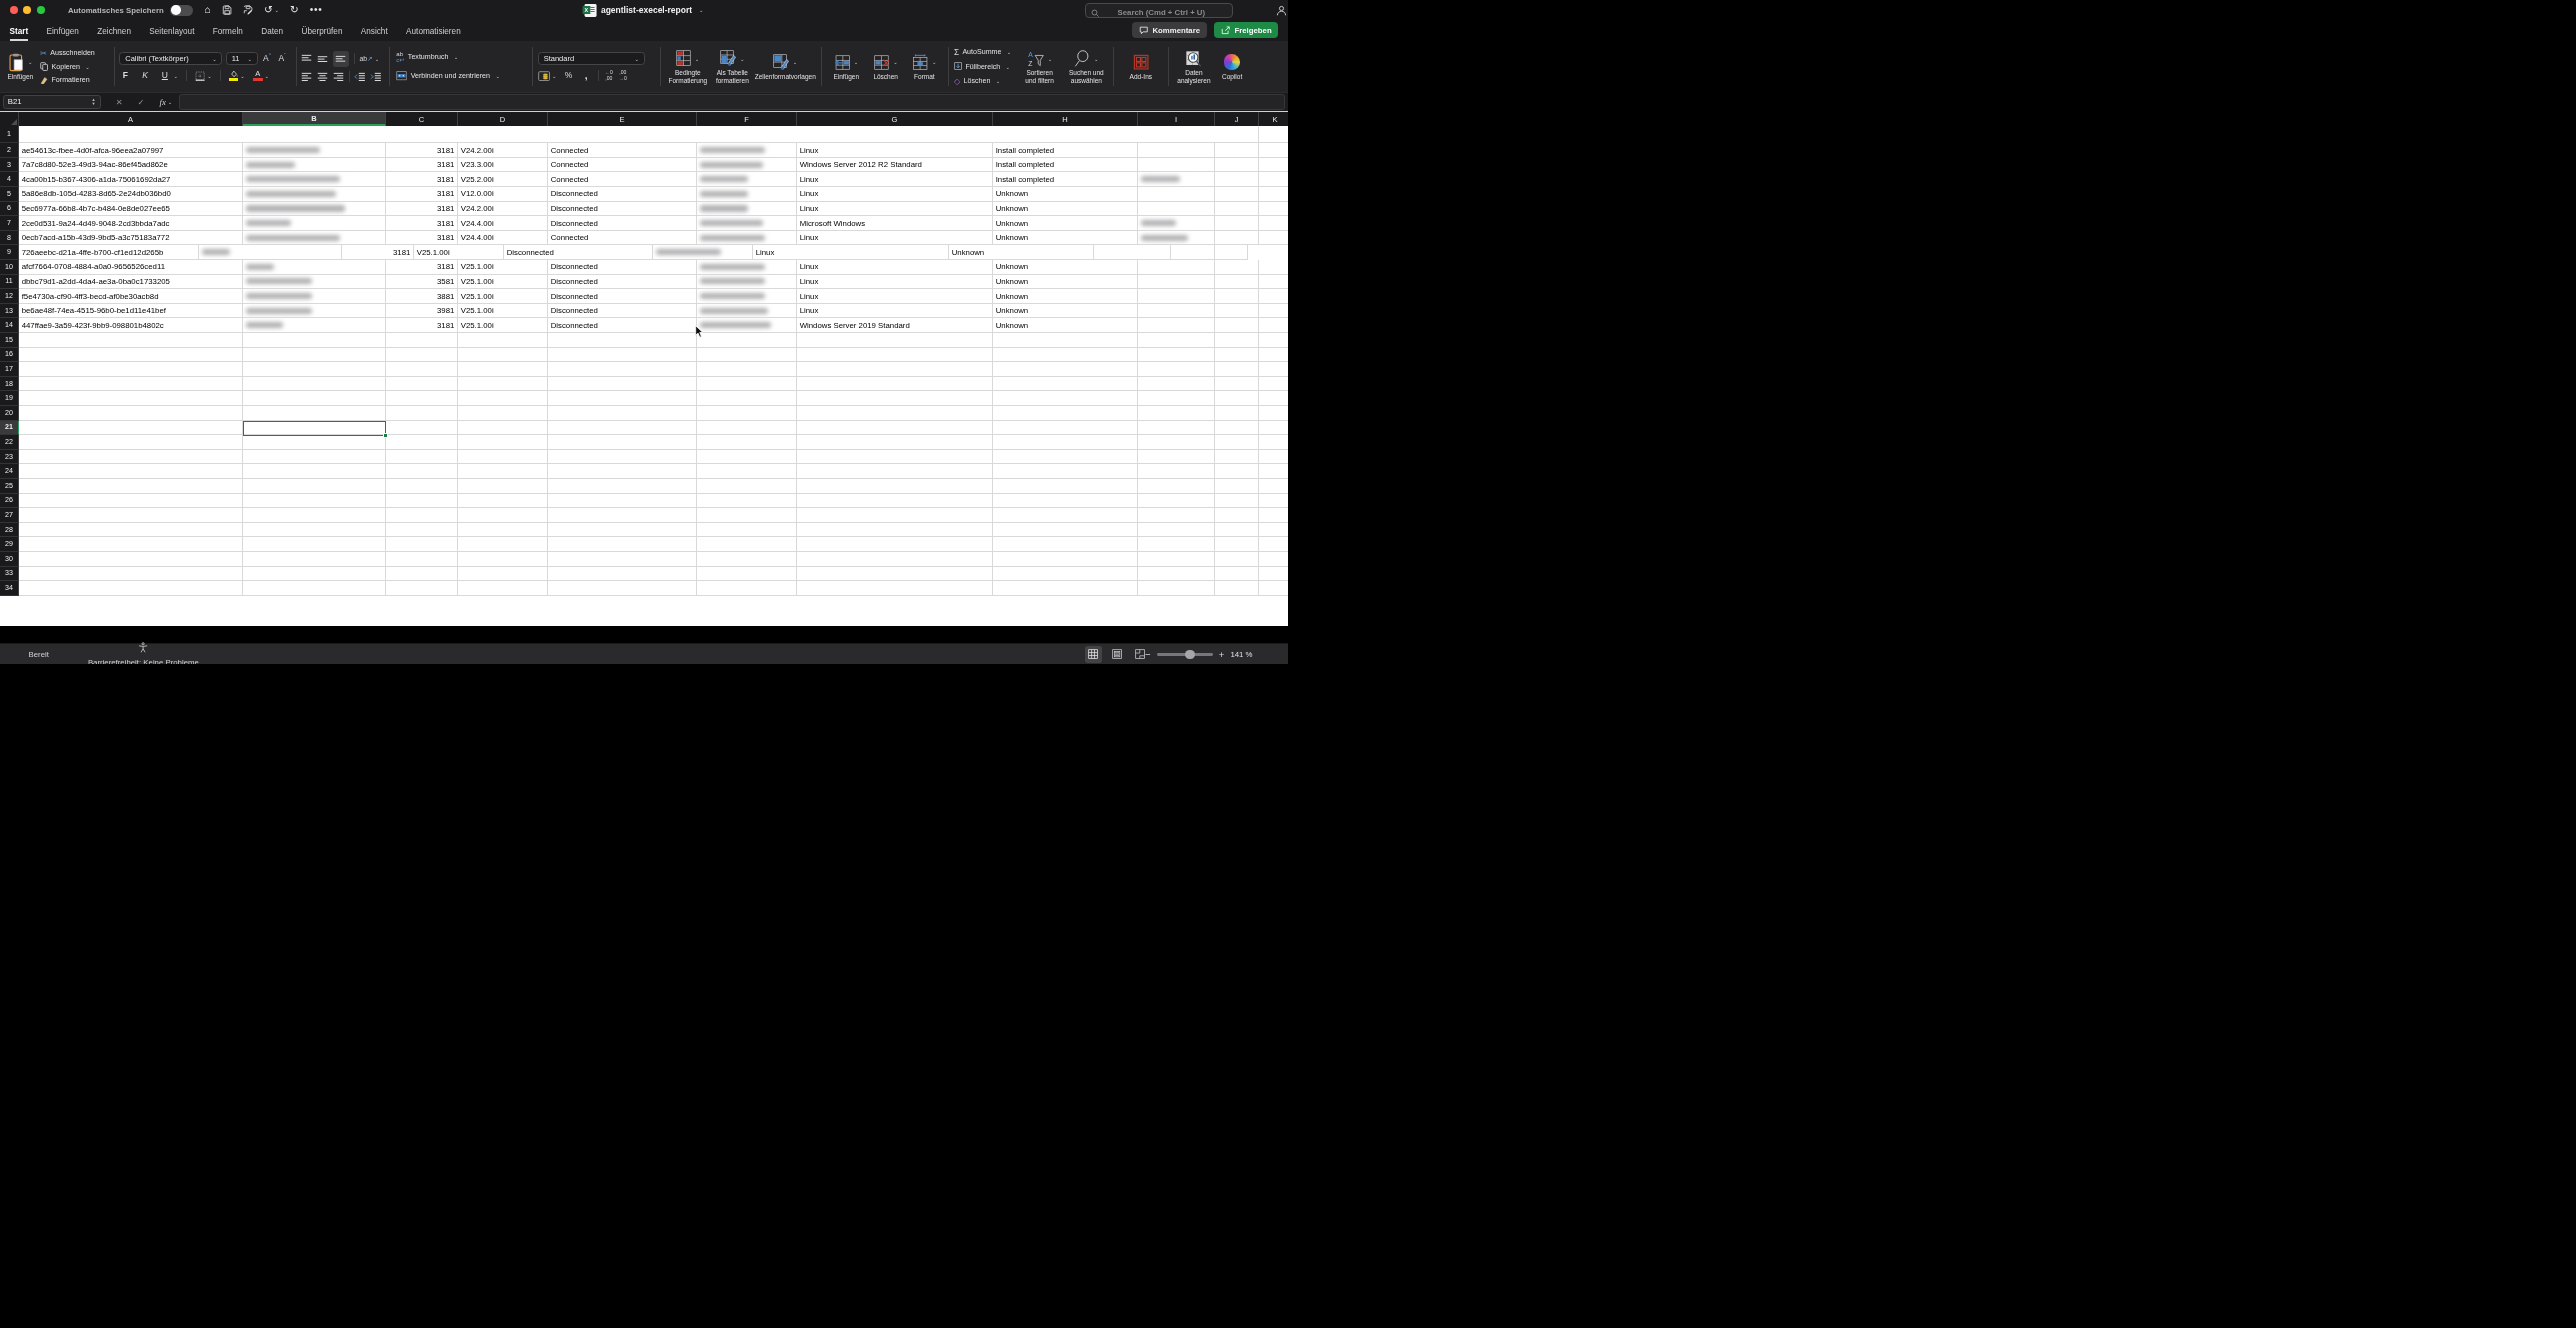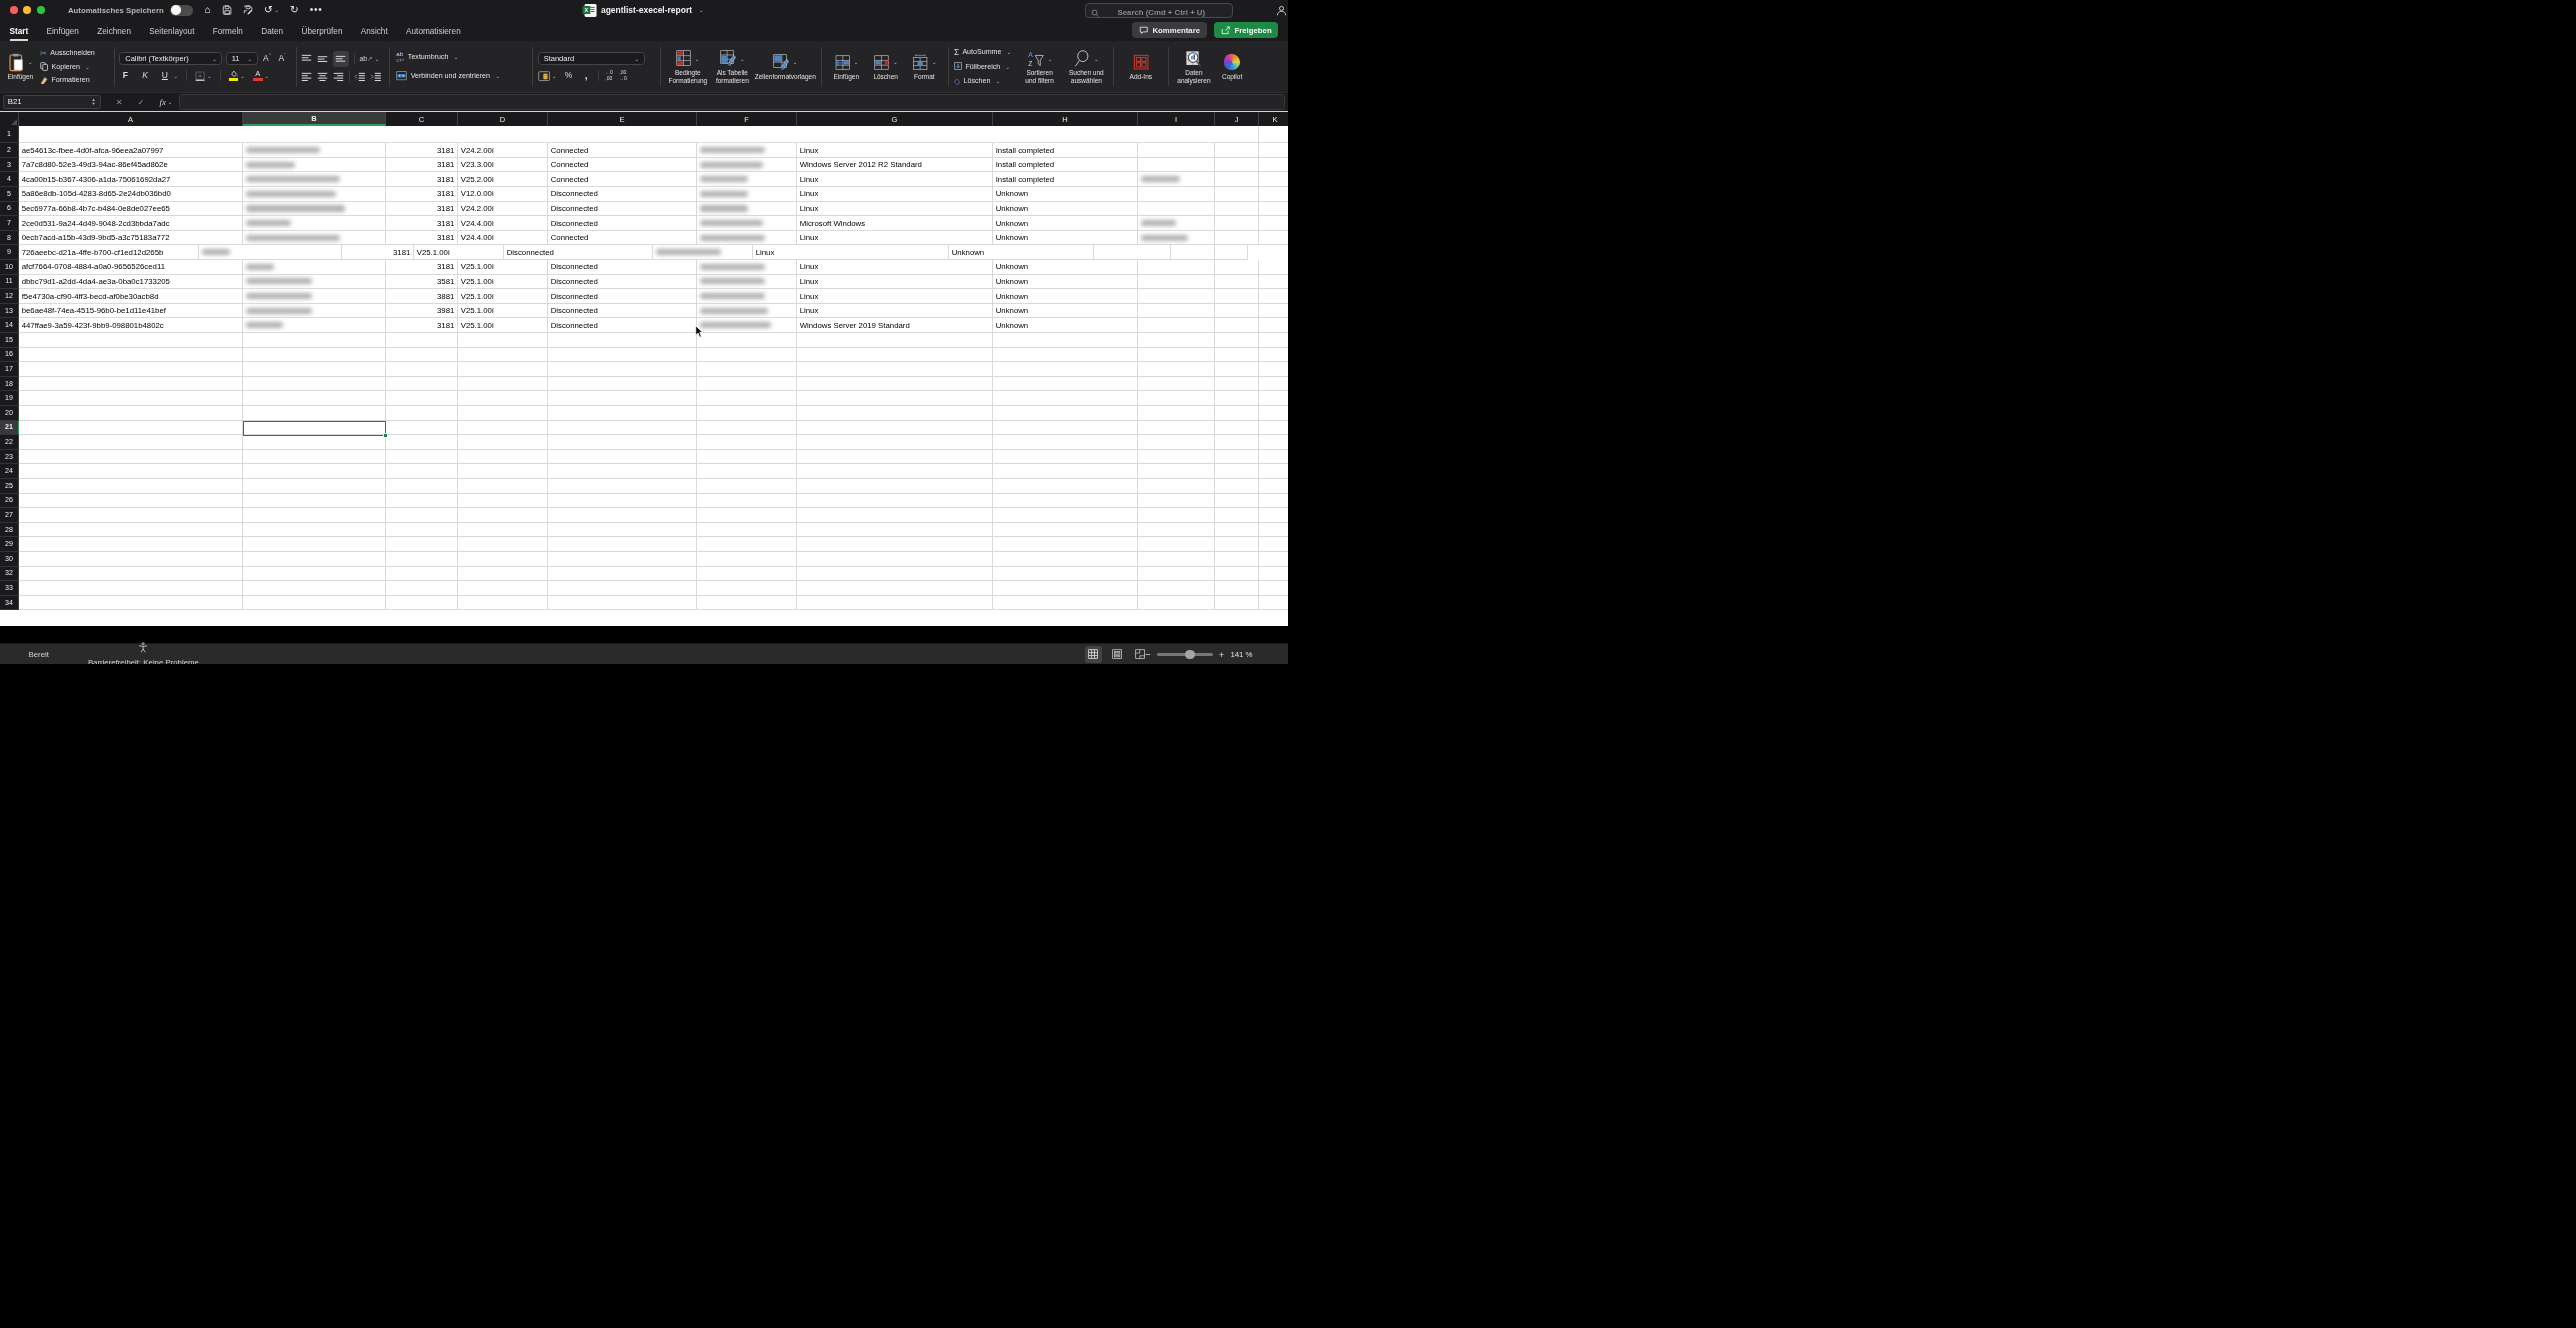--- a/index.html
+++ b/index.html
@@ -1068,34 +1068,20 @@
       <div class="cell" style="width:149px"></div>
       <div class="cell" style="width:100px"></div>
       <div class="cell" style="width:196px"></div>
       <div class="cell" style="width:145px"></div>
       <div class="cell" style="width:77px"></div>
       <div class="cell" style="width:44px"></div>
       <div class="cell" style="width:33px"></div>
     </div>
     <div class="shr" style="height:14.6px">
       <div class="rhd">30</div>
-      <div class="cell" style="width:224px"></div>
-      <div class="cell" style="width:143px"></div>
-      <div class="cell" style="width:72px"></div>
-      <div class="cell" style="width:90px"></div>
-      <div class="cell" style="width:149px"></div>
-      <div class="cell" style="width:100px"></div>
-      <div class="cell" style="width:196px"></div>
-      <div class="cell" style="width:145px"></div>
-      <div class="cell" style="width:77px"></div>
-      <div class="cell" style="width:44px"></div>
-      <div class="cell" style="width:33px"></div>
-    </div>
-    <div class="shr" style="height:14.6px">
-      <div class="rhd">32</div>
       <div class="cell" style="width:224px"></div>
       <div class="cell" style="width:143px"></div>
       <div class="cell" style="width:72px"></div>
       <div class="cell" style="width:90px"></div>
       <div class="cell" style="width:149px"></div>
       <div class="cell" style="width:100px"></div>
       <div class="cell" style="width:196px"></div>
       <div class="cell" style="width:145px"></div>
       <div class="cell" style="width:77px"></div>
       <div class="cell" style="width:44px"></div>

